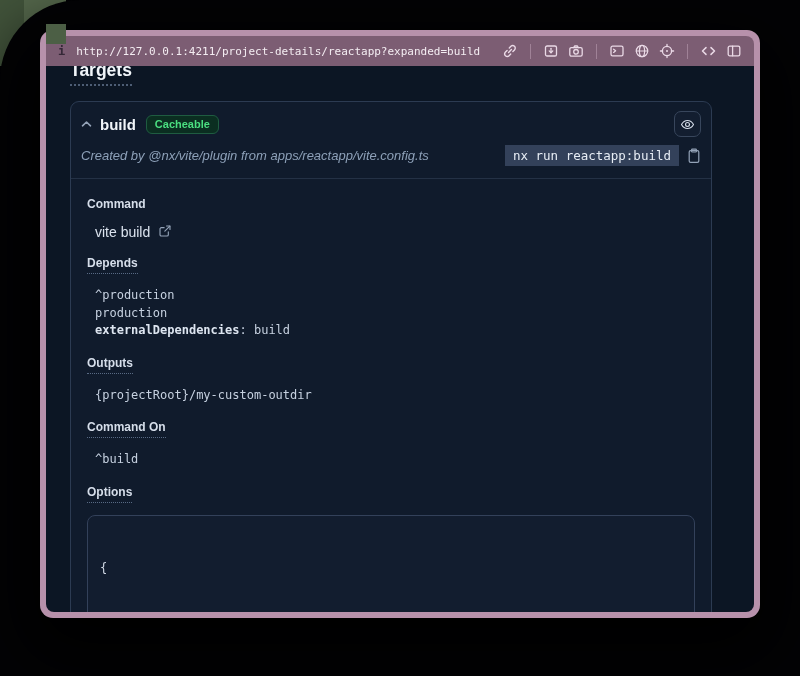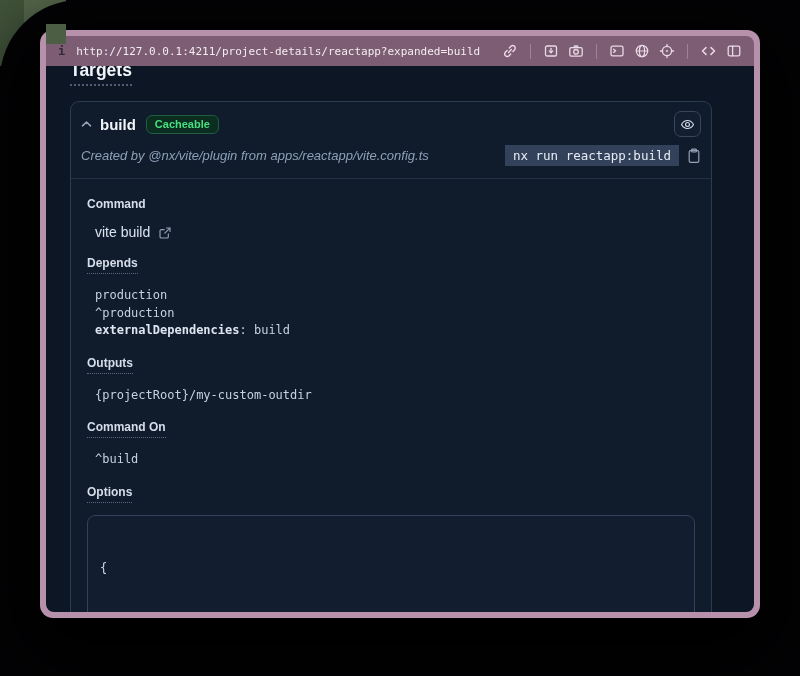--- a/index.html
+++ b/index.html
@@ -57,21 +57,21 @@
     font-size:12.5px; color:#e7edf5; background:#33415a; border-radius:0;
     padding:3px 8px; cursor:pointer; white-space:pre; }
   .copy-btn { margin-left:8px; display:flex; cursor:pointer; }
 
   .card-body { padding:2px 16px 24px 16px; }
   .sec-h { font-size:12px; font-weight:600; color:#d6deea; margin-top:16px; }
   .sec-h .dotted { display:inline-block; border-bottom:1.5px dotted #586a84;
     padding-bottom:3px; cursor:help; }
   .sec-c { margin-top:13px; padding-left:8px; }
 
-  .cmd-row { display:flex; align-items:flex-end; gap:8px; color:#dbe3ee; font-size:14px; }
+  .cmd-row { display:flex; align-items:flex-start; gap:8px; color:#dbe3ee; font-size:14px; }
   .mono-line { font-family:"DejaVu Sans Mono", monospace; font-size:12px;
     color:#c6d1e0; line-height:17.5px; white-space:pre; }
   .mono-line b { font-weight:700; color:#dde5f0;margin-top:10px; }
 
   .code-block { margin-top:12px; border:1px solid #33415a; border-radius:8px;
     background:#121d2f; padding:10px 12px; font-family:"DejaVu Sans Mono", monospace;
     font-size:12px; line-height:17px; color:#d3dbe7; white-space:pre; }
 
   svg { stroke-linecap:round; stroke-linejoin:round; }
 </style>
@@ -175,22 +175,22 @@
               <path d="M11.8 9v3.2a1.5 1.5 0 0 1-1.5 1.5H3.8a1.5 1.5 0 0 1-1.5-1.5V5.7a1.5 1.5 0 0 1 1.5-1.5H7"></path>
               <path d="M9.8 2.3h3.9v3.9"></path>
               <path d="M13.5 2.5 7.8 8.2"></path>
             </svg>
           </div>
 
           <div class="sec-h">
             <span class="dotted">Depends</span>
           </div>
           <div class="sec-c">
+            <div class="mono-line">^production</div>
             <div class="mono-line">production</div>
-            <div class="mono-line">^production</div>
             <div class="mono-line"><b>externalDependencies</b><span>: build</span></div>
           </div>
 
           <div class="sec-h">
             <span class="dotted">Outputs</span>
           </div>
           <div class="sec-c">
             <div class="mono-line">{projectRoot}/my-custom-outdir</div>
           </div>
 

